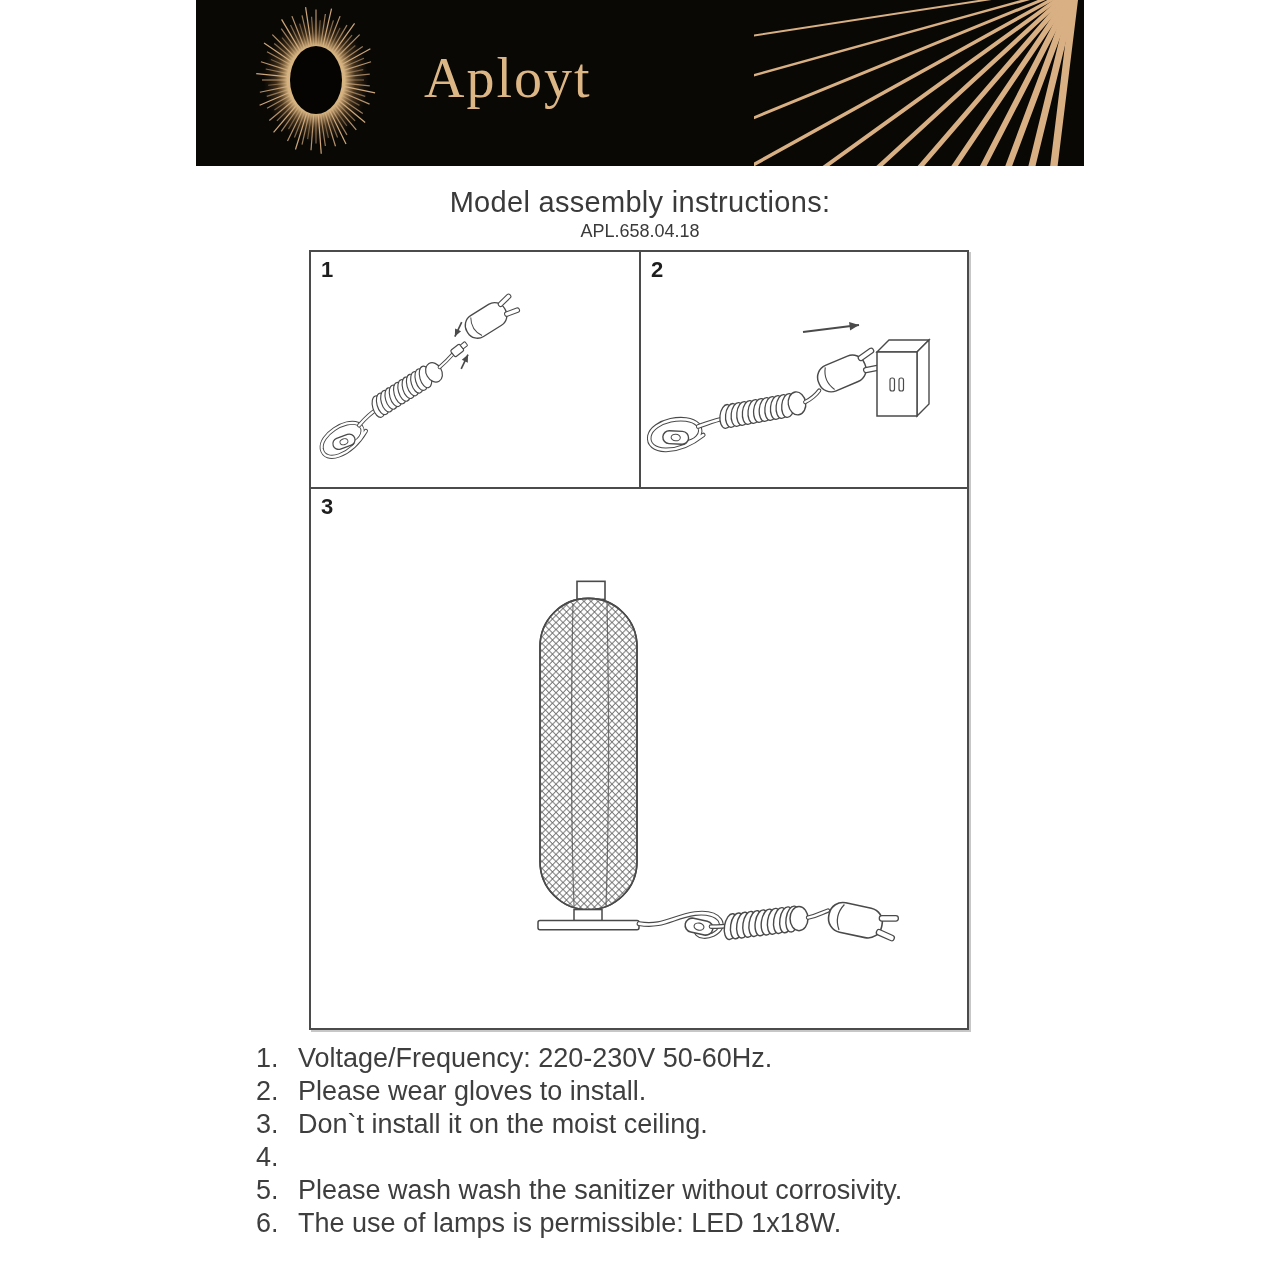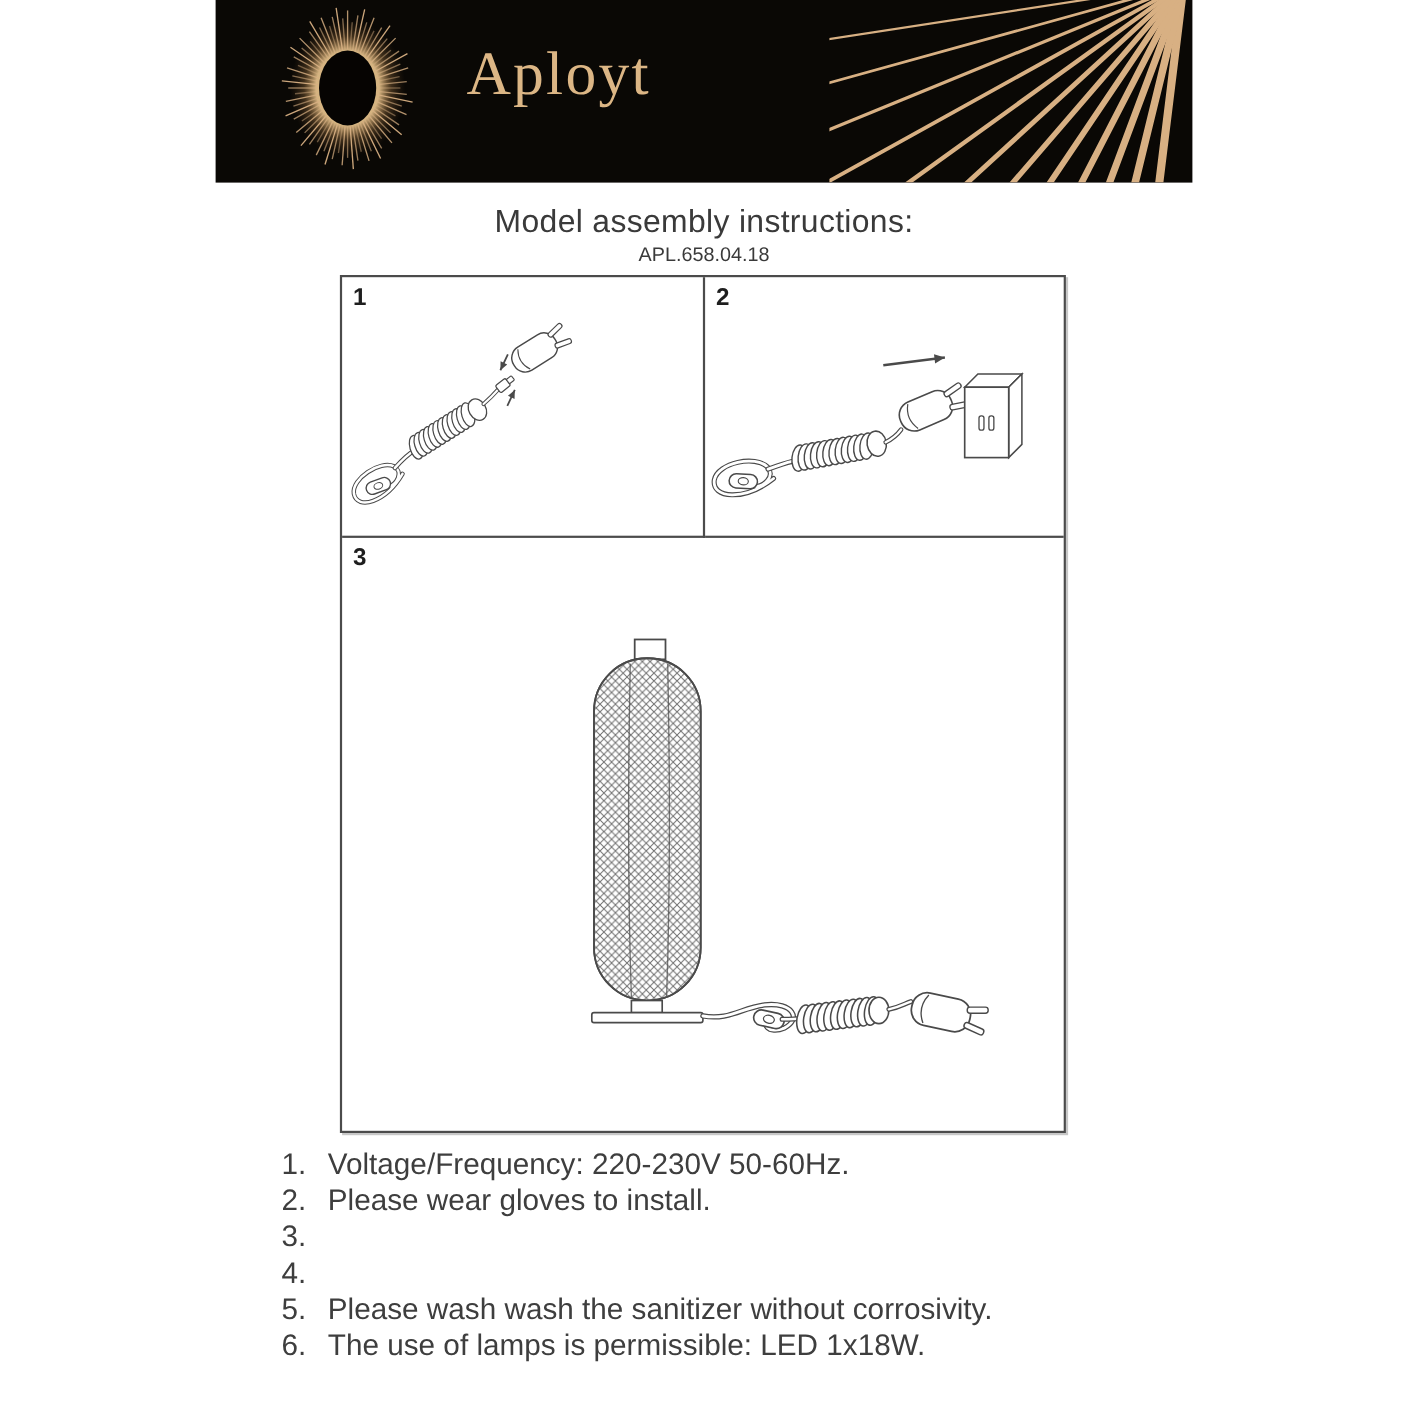--- a/index.html
+++ b/index.html
@@ -7,21 +7,21 @@
     width:1280px;height:1280px;background:#ffffff;position:relative;overflow:hidden;
     font-family:"Liberation Sans", sans-serif;
   }
   
   .banner{
     position:absolute;left:196px;top:0;width:888px;height:166px;
     background:#0a0805;overflow:hidden;
   }
   #sunburst{position:absolute;left:46px;top:0;}
   .brand{
-    position:absolute;left:228px;top:35px;
+    position:absolute;left:228px;top:46px;
     font-family:"Liberation Serif", serif;
     font-size:56px;font-weight:400;letter-spacing:2px;color:#dcb685;
   }
   #corner-rays{position:absolute;right:0;top:0;}
   
   .title-block{position:absolute;left:0;top:175px;width:100%;text-align:center;color:#3a3a3a;}
   .title-line1{font-size:29px;font-weight:500;letter-spacing:.3px;margin-top:11px;}
   .title-line2{font-size:18px;font-weight:500;margin-top:2px;}
   
   .grid{
@@ -305,20 +305,21 @@
     <li class="item">
       <span class="num">1.</span>
       <span class="txt">Voltage/Frequency: 220-230V 50-60Hz.</span>
       </li>
     <li class="item">
       <span class="num">2.</span>
       <span class="txt">Please wear gloves to install.</span>
       </li>
     <li class="item">
       <span class="num">3.</span>
+      <span class="txt">Don`t install it on the moist ceiling.</span>
       </li>
     <li class="item">
       <span class="num">4.</span>
       </li>
     <li class="item">
       <span class="num">5.</span>
       <span class="txt">Please wash wash the sanitizer without corrosivity.</span>
       </li>
     <li class="item">
       <span class="num">6.</span>

